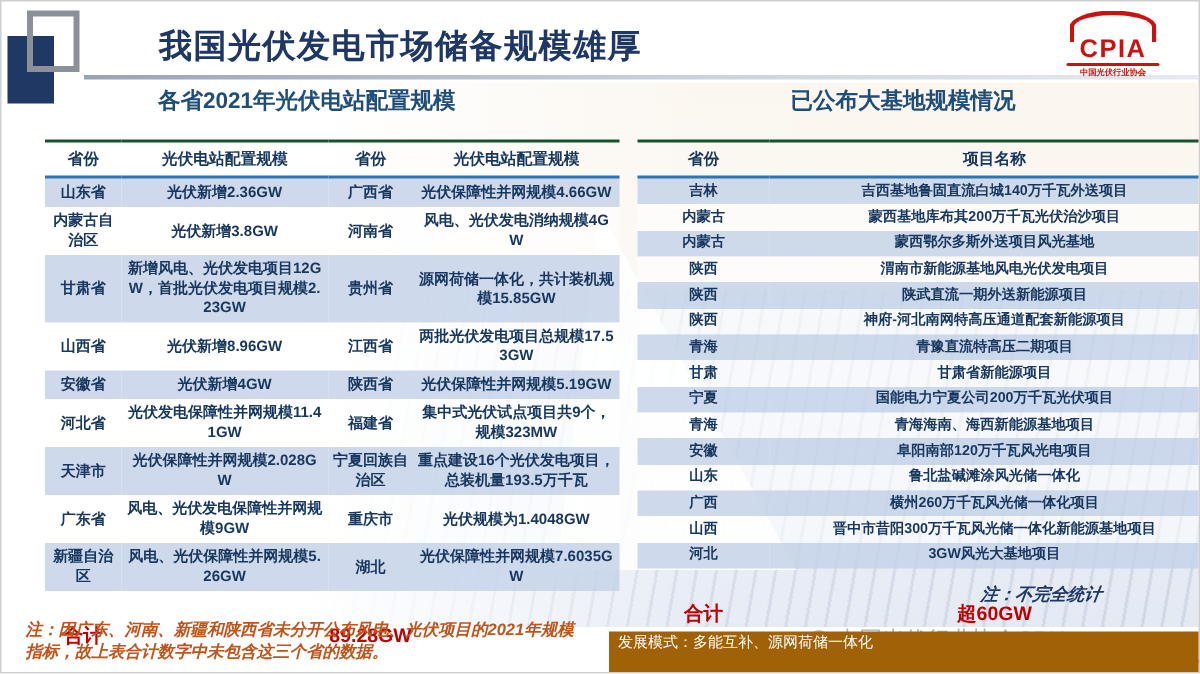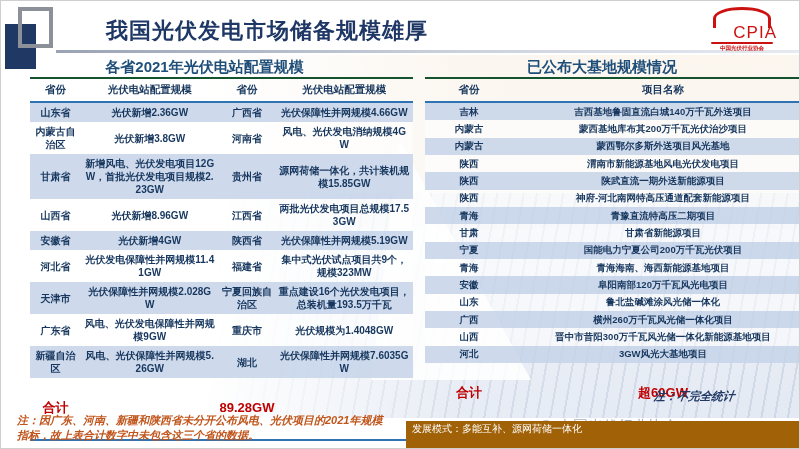--- a/index.html
+++ b/index.html
@@ -22,28 +22,28 @@
     background:linear-gradient(90deg,#fff 0,rgba(255,255,255,.72) 110px,rgba(255,255,255,.3) 250px,rgba(255,255,255,.18) 100%);}
   
   .deco-outline{position:absolute;left:17px;top:6px;width:27px;height:33px;border:4px solid #8b9099;z-index:3;}
   .deco-navy{position:absolute;left:4px;top:23px;width:31px;height:45px;background:#1f3864;z-index:2;}
   .slide-title{position:absolute;left:62px;top:15px;font-size:22px;font-weight:bold;color:#1e3765;letter-spacing:1px;z-index:3;margin-left:43px;}
   .title-rule{position:absolute;left:55px;top:49px;width:745px;height:3px;
     background:linear-gradient(90deg,#9aa3b5,#ccd2dd 55%,#e7eaf0);z-index:1;}
   .cpia-logo{position:absolute;right:22px;top:6px;width:70px;text-align:center;z-index:3;}
   .cpia-arc{width:52px;height:18px;margin:0 auto -4px auto;border:3px solid #cc1111;border-bottom:none;
     border-radius:52px 52px 0 0/20px 20px 0 0;}
-  .cpia-text{font-size:17px;font-weight:normal;color:#cc1111;letter-spacing:1px;line-height:17px;text-align:right;}
+  .cpia-text{font-size:17px;font-weight:bold;color:#cc1111;letter-spacing:1px;line-height:17px;}
   .cpia-sub{font-size:6px;color:#cc1111;font-weight:bold;white-space:nowrap;transform:scale(.92);}
   .cpia-rule{height:2px;background:#cc1111;border-radius:2px;margin:1px 4px 0 4px;}
   
   .panel{position:absolute;z-index:2;}
   .panel-left{left:12px;top:57px;width:383px;}
   .panel-right{left:407px;top:57px;width:388px;}
-  .panel-title{text-align:center;color:#1f4e79;font-weight:bold;font-size:15px;margin:0 0 0 0;}
+  .panel-title{text-align:center;color:#1f4e79;font-weight:bold;font-size:15px;margin:0 0 16px 0;}
   table.tbl{width:100%;border-collapse:collapse;table-layout:fixed;
     border-top:2px solid #14532d;border-bottom:2px solid #2e74b5;margin-left:17px;}
   .tbl thead th{border-bottom:2px solid #2e74b5;font-size:10.5px;color:#17375e;padding:4px 2px;font-weight:bold;}
   .tbl td{font-size:10px;font-weight:bold;color:#17375e;text-align:center;padding:3px 3px;line-height:1.3;word-break:break-all;}
   .tbl tbody tr:nth-child(odd){background:rgba(197,211,233,.85);}
   .tbl tbody tr:nth-child(even){background:rgba(255,255,255,.55);}
   .tbl-right td{font-size:9.5px;padding:2.5px 3px;}
   tfoot td{color:#c00000 !important;font-size:13px !important;font-weight:bold;padding:22px 2px !important;}
   tfoot .total-label{text-align:center;}
   

